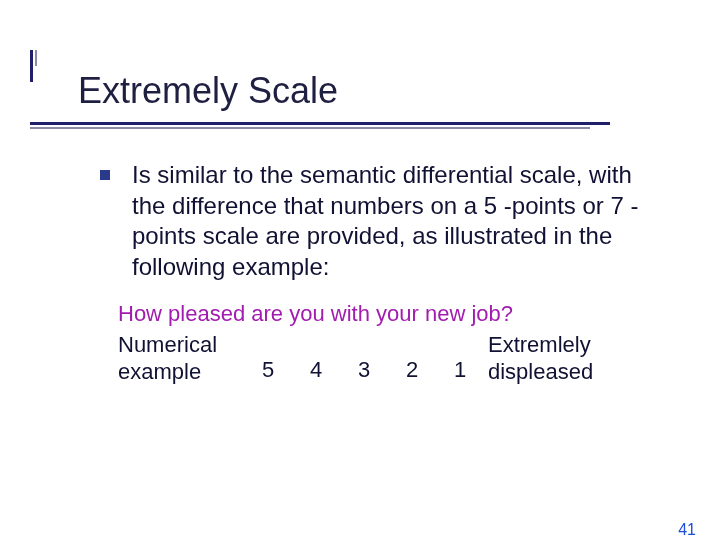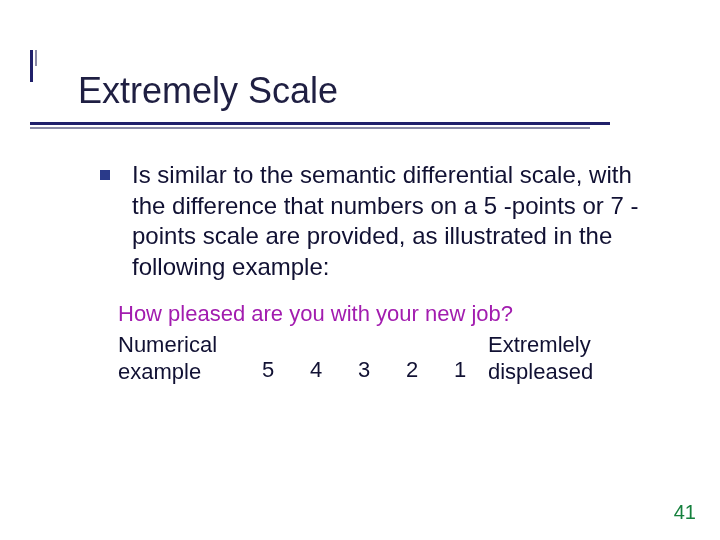--- a/index.html
+++ b/index.html
@@ -117,23 +117,23 @@
     align-items: flex-end;
     padding-top: 26px;
   }
   .num {
     width: 48px;
     text-align: center;
   }
   .pagenum {
     position: absolute;
     right: 24px;
-    bottom: 16px;
-    font-size: 20px;
-    color: #15803d;
+    bottom: 1px;
+    font-size: 16px;
+    color: #1d4ed8;
   }
 </style>
 </head>
 <body>
 
 <div class="slide">
 
   <div class="tick-long"></div>
   <div class="tick-short"></div>
 

